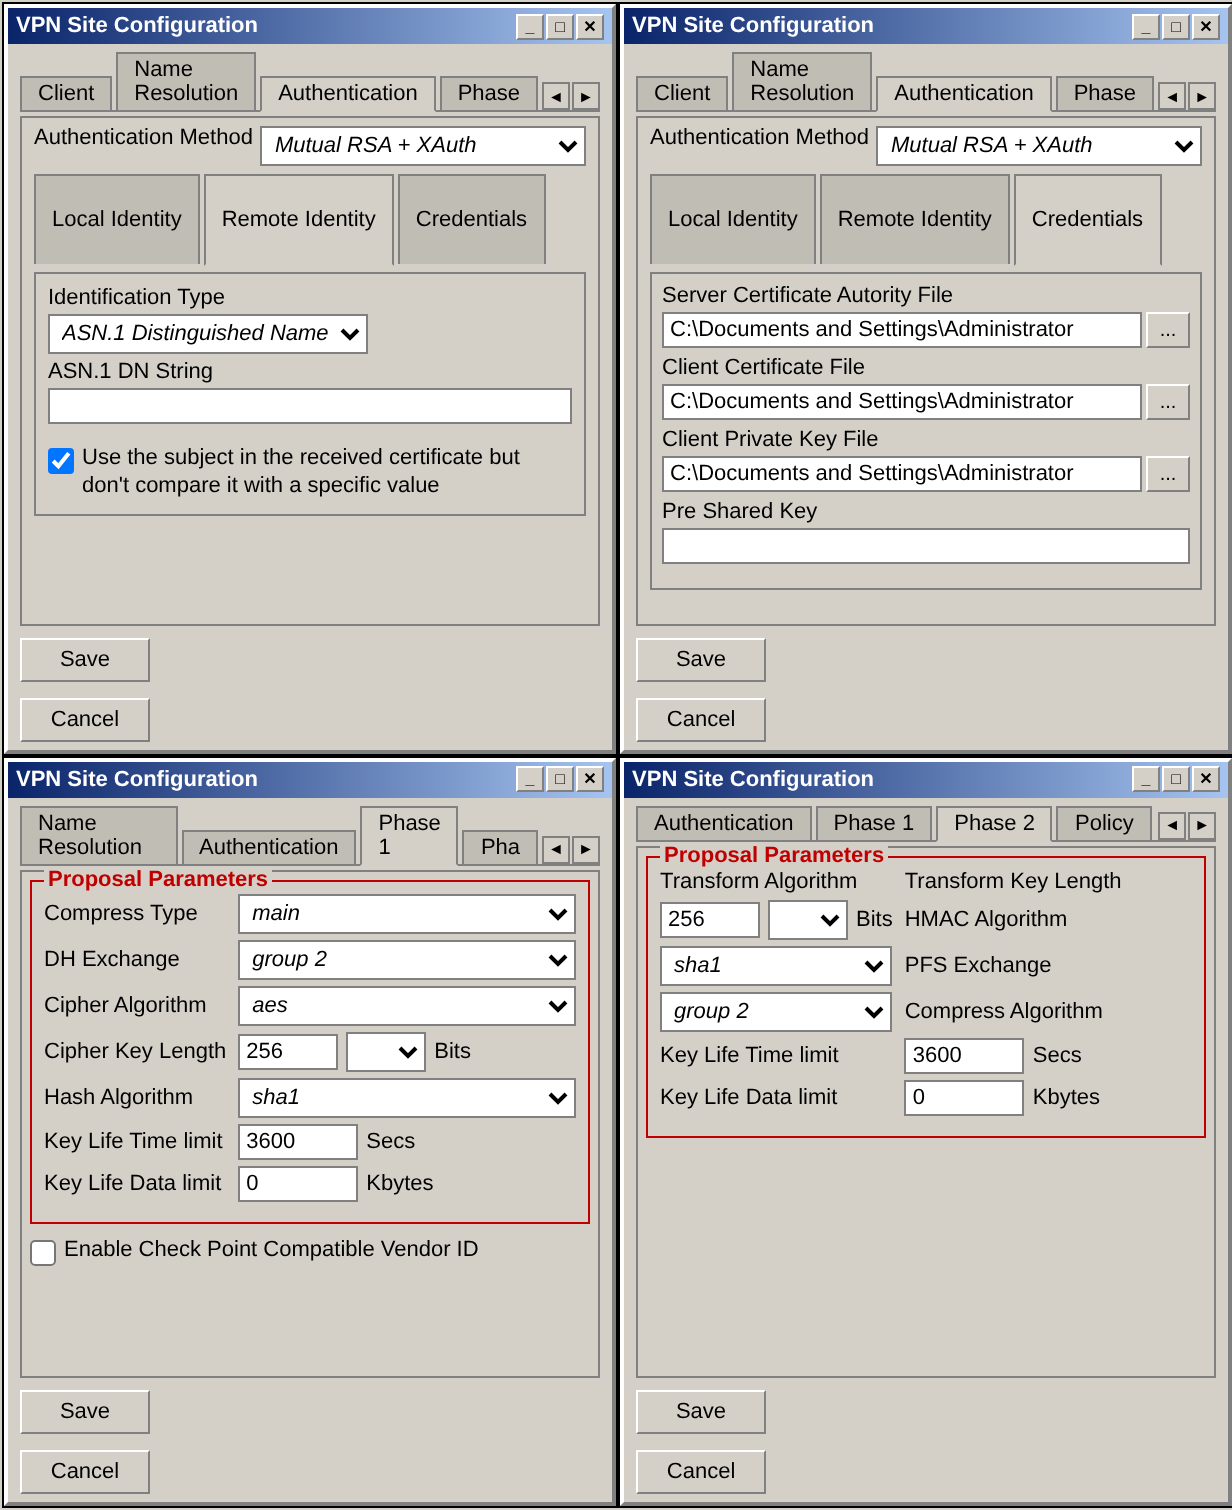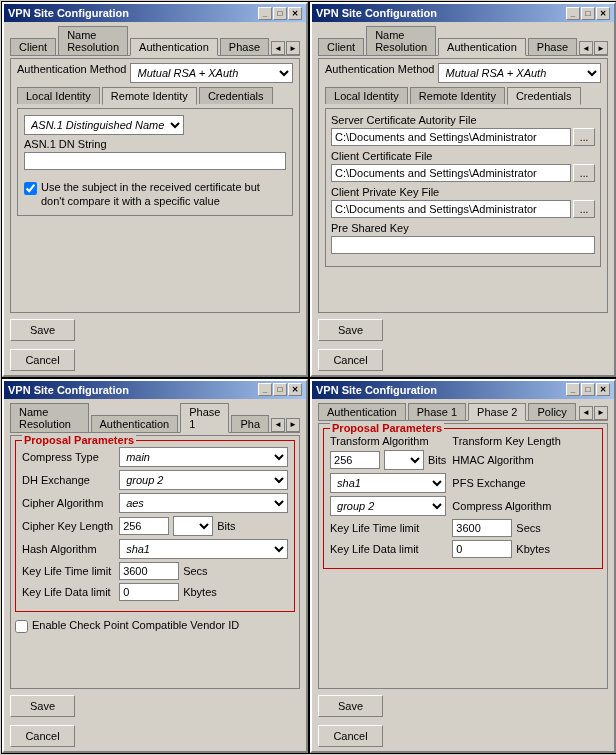--- a/index.html
+++ b/index.html
@@ -19,21 +19,21 @@
     .tabs { display: flex; align-items: flex-end; margin-bottom: 0; border-bottom: 1px solid #808080; }
     .tab { padding: 2px 8px; border: 1px solid #808080; border-bottom: none; background: #d4d0c8; cursor: pointer; margin-right: 2px; font-size: 11px; position: relative; }
     .tab.active { background: #d4d0c8; border-bottom: 1px solid #d4d0c8; margin-bottom: -1px; z-index: 1; font-weight: normal; }
     .tab.inactive { background: #c0bdb5; }
     .tab-nav { margin-left: auto; display: flex; align-items: center; gap: 1px; }
     .tab-nav-btn { width: 14px; height: 14px; border: 1px solid #808080; background: #d4d0c8; display: flex; align-items: center; justify-content: center; font-size: 8px; cursor: pointer; }
 
     .panel { border: 1px solid #808080; background: #d4d0c8; padding: 4px 6px; flex: 1; margin-top: 2px; }
 
     .sub-tabs { display: flex; margin-bottom: 4px; }
-    .sub-tab { padding: 2px 8px; border: 1px solid #808080; border-bottom: none; background: #d4d0c8; cursor: pointer; margin-right: 2px; }
+    .sub-tab { padding: 16px 8px; border: 1px solid #808080; border-bottom: none; background: #d4d0c8; cursor: pointer; margin-right: 2px; }
     .sub-tab.active { background: #d4d0c8; border-bottom: 1px solid #d4d0c8; margin-bottom: -1px; z-index: 1; }
     .sub-tab.inactive { background: #c0bdb5; }
 
     .form-row { display: flex; align-items: flex-start; margin-bottom: 4px; gap: 4px; }
     .form-label { color: #000; white-space: nowrap; }
     .form-select { flex: 1; height: 20px; border: 1px solid #808080; background: white; padding: 1px 2px; appearance: auto; font-size: 11px; font-style: italic; }
     .form-input { flex: 1; height: 18px; border: 1px solid #808080; background: white; padding: 1px 3px; font-size: 11px; }
     .form-input-full { width: 100%; height: 18px; border: 1px solid #808080; background: white; padding: 1px 3px; font-size: 11px; margin-bottom: 4px; }
 
     .field-row { margin-bottom: 3px; }
@@ -89,20 +89,21 @@
             <option value="Mutual RSA + XAuth">Mutual RSA + XAuth</option>
           </select>
         </div>
         <div class="sub-tabs">
           <div class="sub-tab inactive">Local Identity</div>
           <div class="sub-tab active">Remote Identity</div>
           <div class="sub-tab inactive">Credentials</div>
         </div>
         <div style="border:1px solid #808080; padding:6px; flex:1;">
           <div class="field-row">
+            <div class="field-label">Identification Type</div>
             <select class="form-select">
               <option value="ASN.1 Distinguished Name">ASN.1 Distinguished Name</option>
             </select>
           </div>
           <div class="field-row">
             <div class="field-label">ASN.1 DN String</div>
             <input type="text" class="form-input-full" value="" style="">
           </div>
           <div class="checkbox-row">
             <input type="checkbox" checked="" style="">

